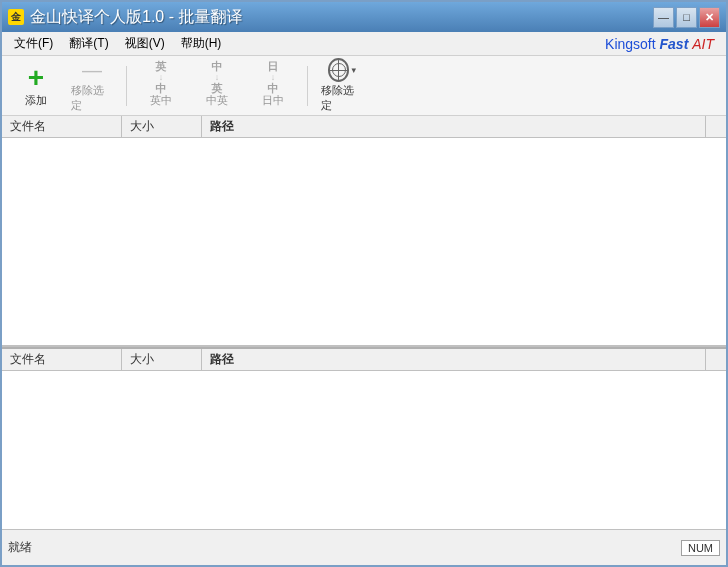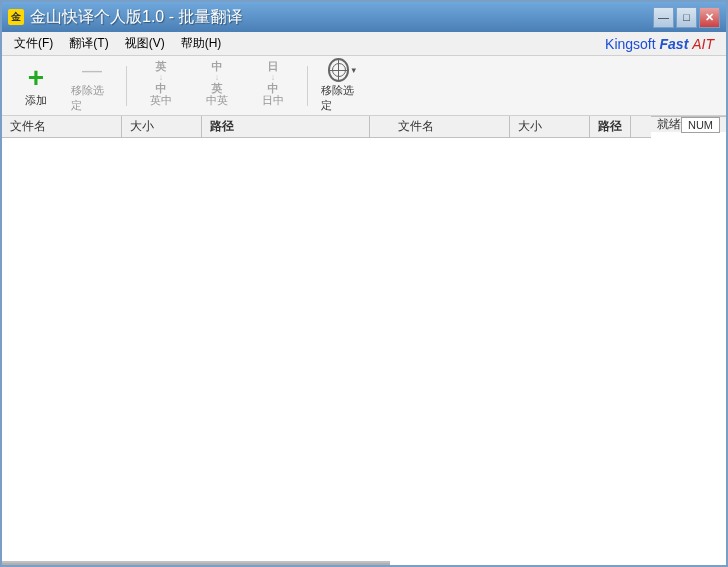--- a/index.html
+++ b/index.html
@@ -162,21 +162,21 @@
       font-weight: bold;
       color: #555;
       text-align: center;
       line-height: 1.1;
     }
 
     
     .main-content {
       flex: 1;
       display: flex;
-      flex-direction: row;
+      flex-direction: column;
       background: white;
       overflow: hidden;
     }
 
     
     .table-header {
       display: flex;
       background: #f0f0f0;
       border-bottom: 1px solid #c0c0c0;
       height: 22px;
@@ -198,21 +198,21 @@
     
     .table-area {
       flex: 1;
       background: white;
       border-bottom: 2px solid #c0c0c0;
       overflow: hidden;
     }
 
     
     .status-bar {
-      height: 16px;
+      height: 36px;
       background: #f0f0f0;
       border-top: 1px solid #c0c0c0;
       display: flex;
       align-items: center;
       padding: 0 6px;
       flex-shrink: 0;
     }
     .status-text {
       font-size: 12px;
       color: #333;

